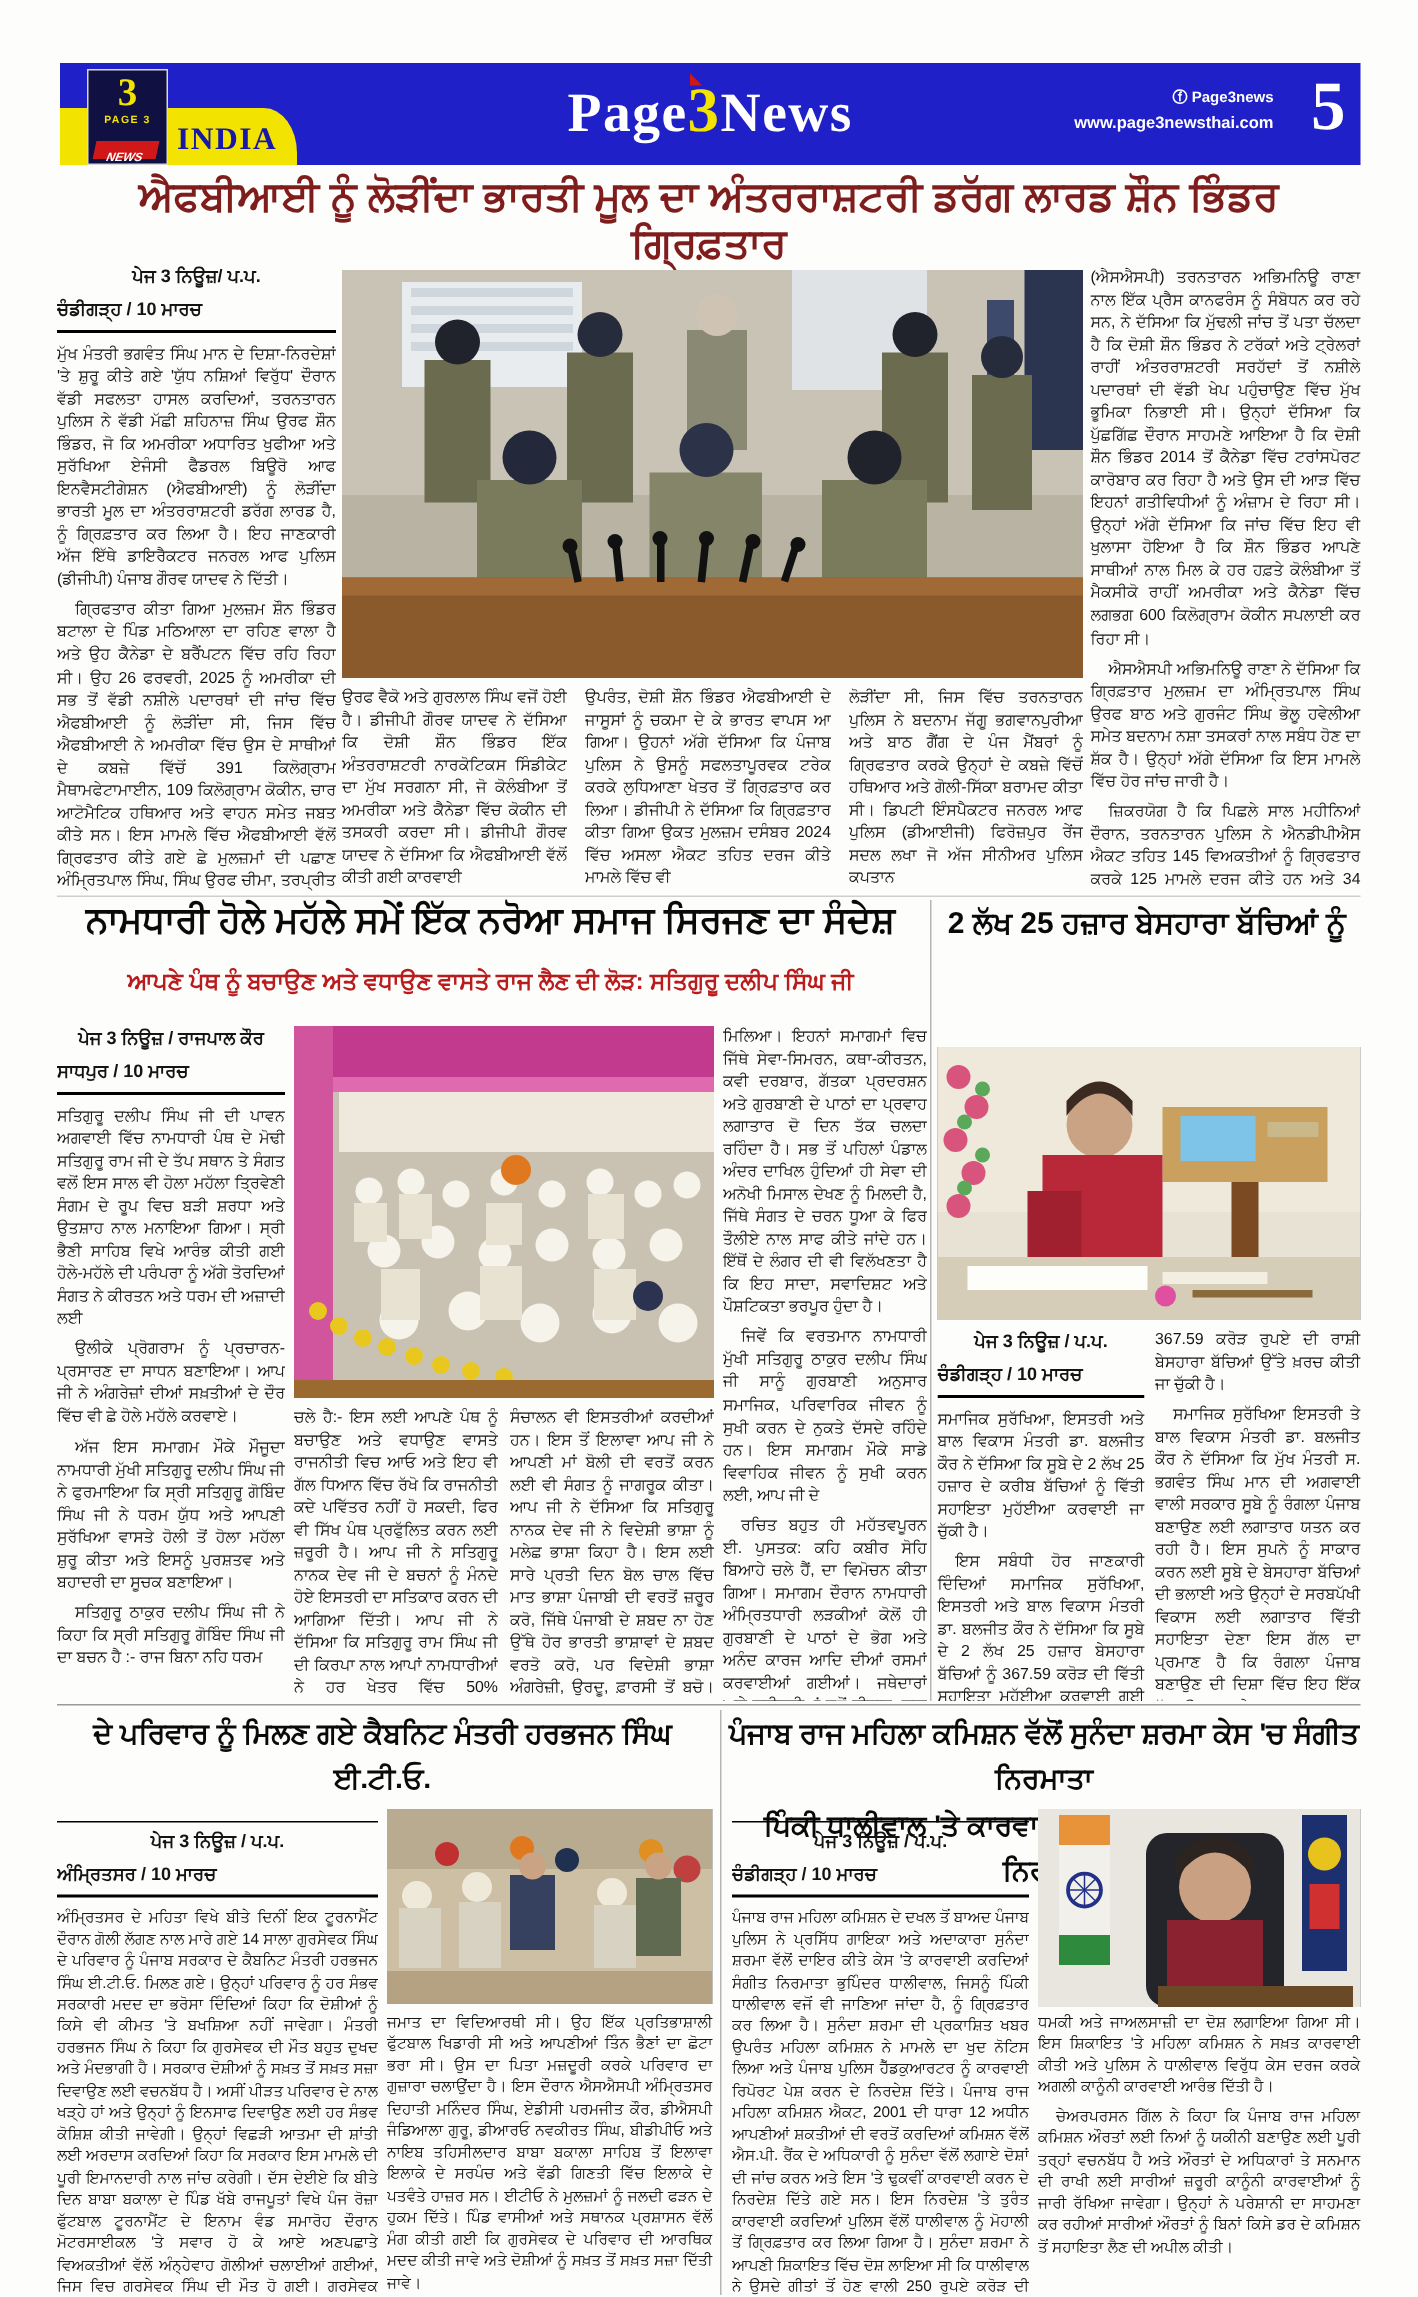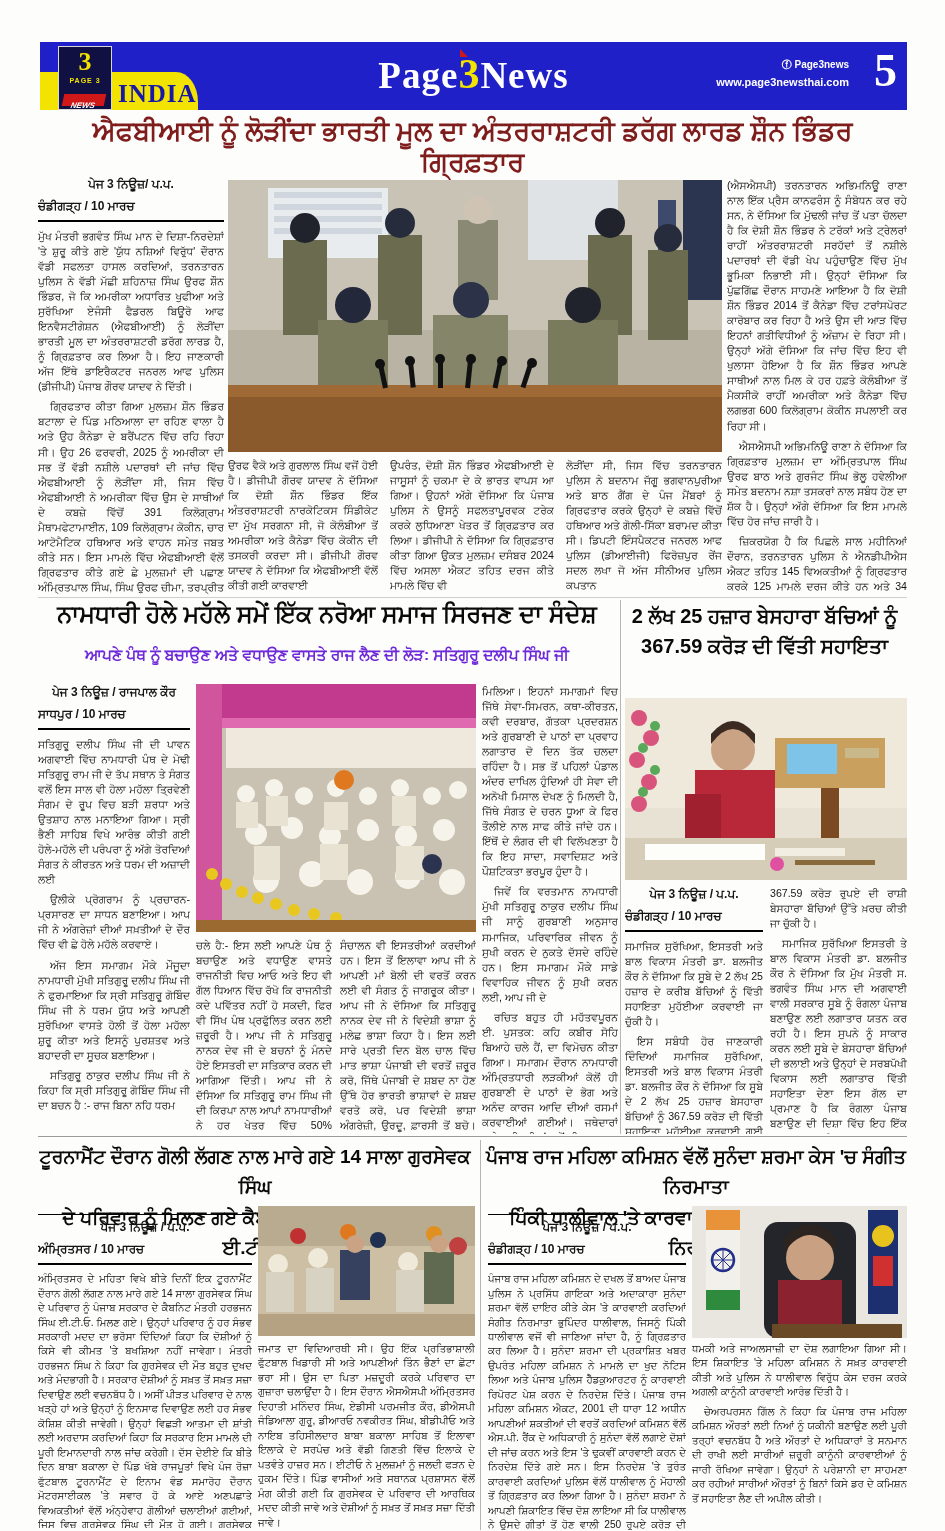--- a/index.html
+++ b/index.html
@@ -3,38 +3,38 @@
 <meta charset="utf-8">
 <style>
   html,body{margin:0;padding:0;background:#ffffff;}
   #page{position:relative;width:945px;height:1531px;background:#fdfdfc;overflow:hidden;
         font-family:"Liberation Sans",sans-serif;color:#1a1a1a;}
   
   #masthead{position:absolute;left:40px;top:42px;width:867px;height:68px;background:#2020c8;}
   #datebar{position:absolute;left:40px;top:96px;width:867px;height:15px;background:#f2e400;}
   #datebar .date{position:absolute;right:14px;top:0;font-size:12px;font-weight:bold;color:#000;line-height:15px;}
   #india-tab{position:absolute;left:0px;top:30px;width:158px;height:38px;background:#f2e400;border-top-right-radius:22px 30px;}
-  #india-tab span{position:absolute;left:78px;top:8px;font-family:"Liberation Serif",serif;font-weight:bold;font-size:25px;color:#1717a8;letter-spacing:1px;text-align:center;}
+  #india-tab span{position:absolute;left:78px;top:8px;font-family:"Liberation Serif",serif;font-weight:bold;font-size:21px;color:#1717a8;letter-spacing:1px;text-align:center;}
   #logo-box{position:absolute;left:18px;top:4px;width:52px;height:62px;background:#101043;border:1px solid #d8d8d8;text-align:center;}
   #logo-box .big3{color:#f2e400;font-size:26px;font-weight:bold;font-family:"Liberation Serif",serif;line-height:30px;}
   #logo-box .page3{color:#f2e400;font-size:7px;font-weight:bold;letter-spacing:1px;}
   #logo-box .newsrib{position:absolute;left:4px;bottom:3px;width:42px;height:12px;background:#d01818;transform:skewX(-12deg);}
   #logo-box .newsrib span{color:#fff;font-style:italic;font-weight:bold;font-size:8px;line-height:12px;}
   #brand{position:absolute;left:0;right:0;top:8px;text-align:center;font-family:"Liberation Serif",serif;font-weight:bold;color:#fff;font-size:37px;letter-spacing:1px;}
   #brand .y3{color:#f2e400;font-size:42px;position:relative;}
   #brand .y3::before{content:"";position:absolute;left:2px;top:-2px;border-left:8px solid #d01818;border-top:8px solid transparent;}
   #hdr-right{position:absolute;right:58px;top:16px;text-align:right;color:#fff;}
   #hdr-right .fb{font-size:10px;font-weight:bold;}
   #hdr-right .web{font-size:11px;font-weight:bold;margin-top:4px;}
   #pageno{position:absolute;right:10px;top:2px;color:#fff;font-size:46px;font-weight:bold;font-family:"Liberation Serif",serif;}
   
   .headline{position:absolute;text-align:center;font-weight:bold;color:#7f1d1d;}
   #h1{left:38px;top:116px;width:869px;font-size:27px;line-height:1.15;}
   #h2{left:38px;top:601px;width:578px;font-size:24px;line-height:1.1;color:#0a0a0a;}
-  #h2sub{left:38px;top:646px;width:578px;font-size:15.5px;color:#6d28d9;}
+  #h2sub{left:38px;top:646px;width:578px;font-size:15.5px;color:#b91c1c;}
   #h3{left:622px;top:601px;width:285px;font-size:20px;line-height:1.5;color:#0a0a0a;}
   #h4{left:34px;top:1142px;width:442px;font-size:19px;line-height:1.6;color:#0a0a0a;}
   #h5{left:485px;top:1142px;width:422px;font-size:19px;line-height:1.6;color:#0a0a0a;}
   
   .col{position:absolute;overflow:hidden;text-align:justify;font-size:10.6px;line-height:1.42;color:#141414;}
   .col p{margin:0 0 5px 0;text-indent:12px;}
   .col p.nofirst{text-indent:0;}
   .byline{font-weight:bold;font-size:12px;text-align:center;text-indent:0 !important;}
   .byline2{font-weight:bold;font-size:12px;text-indent:0 !important;}
   .rule{border:none;border-top:2px solid #000;margin:4px 0 7px 0;}
@@ -222,21 +222,20 @@
   </div>
   <div class="col" style="left:482px;top:684px;width:136px;height:450px;">
     <p class="nofirst">ਮਿਲਿਆ। ਇਹਨਾਂ ਸਮਾਗਮਾਂ ਵਿਚ ਜਿੱਥੇ ਸੇਵਾ-ਸਿਮਰਨ, ਕਥਾ-ਕੀਰਤਨ, ਕਵੀ ਦਰਬਾਰ, ਗੱਤਕਾ ਪ੍ਰਦਰਸ਼ਨ ਅਤੇ ਗੁਰਬਾਣੀ ਦੇ ਪਾਠਾਂ ਦਾ ਪ੍ਰਵਾਹ ਲਗਾਤਾਰ ਦੋ ਦਿਨ ਤੱਕ ਚਲਦਾ ਰਹਿੰਦਾ ਹੈ। ਸਭ ਤੋਂ ਪਹਿਲਾਂ ਪੰਡਾਲ ਅੰਦਰ ਦਾਖਿਲ ਹੁੰਦਿਆਂ ਹੀ ਸੇਵਾ ਦੀ ਅਨੋਖੀ ਮਿਸਾਲ ਦੇਖਣ ਨੂੰ ਮਿਲਦੀ ਹੈ, ਜਿੱਥੇ ਸੰਗਤ ਦੇ ਚਰਨ ਧੂਆ ਕੇ ਫਿਰ ਤੌਲੀਏ ਨਾਲ ਸਾਫ ਕੀਤੇ ਜਾਂਦੇ ਹਨ। ਇੱਥੋਂ ਦੇ ਲੰਗਰ ਦੀ ਵੀ ਵਿਲੱਖਣਤਾ ਹੈ ਕਿ ਇਹ ਸਾਦਾ, ਸਵਾਦਿਸ਼ਟ ਅਤੇ ਪੌਸ਼ਟਿਕਤਾ ਭਰਪੂਰ ਹੁੰਦਾ ਹੈ।</p>
     <p>ਜਿਵੇਂ ਕਿ ਵਰਤਮਾਨ ਨਾਮਧਾਰੀ ਮੁੱਖੀ ਸਤਿਗੁਰੂ ਠਾਕੁਰ ਦਲੀਪ ਸਿੰਘ ਜੀ ਸਾਨੂੰ ਗੁਰਬਾਣੀ ਅਨੁਸਾਰ ਸਮਾਜਿਕ, ਪਰਿਵਾਰਿਕ ਜੀਵਨ ਨੂੰ ਸੁਖੀ ਕਰਨ ਦੇ ਨੁਕਤੇ ਦੱਸਦੇ ਰਹਿੰਦੇ ਹਨ। ਇਸ ਸਮਾਗਮ ਮੌਕੇ ਸਾਡੇ ਵਿਵਾਹਿਕ ਜੀਵਨ ਨੂੰ ਸੁਖੀ ਕਰਨ ਲਈ, ਆਪ ਜੀ ਦੇ</p>
     <p>ਰਚਿਤ ਬਹੁਤ ਹੀ ਮਹੱਤਵਪੂਰਨ ਈ. ਪੁਸਤਕ: ਕਹਿ ਕਬੀਰ ਸੋਹਿ ਬਿਆਹੇ ਚਲੇ ਹੈਂ, ਦਾ ਵਿਮੋਚਨ ਕੀਤਾ ਗਿਆ। ਸਮਾਗਮ ਦੌਰਾਨ ਨਾਮਧਾਰੀ ਅੰਮ੍ਰਿਤਧਾਰੀ ਲੜਕੀਆਂ ਕੋਲੋਂ ਹੀ ਗੁਰਬਾਣੀ ਦੇ ਪਾਠਾਂ ਦੇ ਭੋਗ ਅਤੇ ਅਨੰਦ ਕਾਰਜ ਆਦਿ ਦੀਆਂ ਰਸਮਾਂ ਕਰਵਾਈਆਂ ਗਈਆਂ। ਜਥੇਦਾਰਾਂ ਅਤੇ ਕਵੀਸ਼ਰੀਆਂ ਵਲੋਂ ਦੀਵਾਨ, ਕਥਾ ਕੀਰਤਨ ਦਾ ਪ੍ਰਵਾਹ ਚੱਲਿਆ ਅਤੇ ਨਾਮ ਸਿਮਰਨ ਹੋਇਆ।</p>
 
   </div>
 
   <div class="headline" id="h3">
     <div>2 ਲੱਖ 25 ਹਜ਼ਾਰ ਬੇਸਹਾਰਾ ਬੱਚਿਆਂ ਨੂੰ</div>
-    <div>367.59 ਕਰੋੜ ਦੀ ਵਿੱਤੀ ਸਹਾਇਤਾ</div>
   </div>
 
   <div class="photo" style="left:625px;top:698px;width:282px;height:182px;">
     <svg width="282" height="182" xmlns="http://www.w3.org/2000/svg">
       <rect width="282" height="182" fill="#e8e2d4"></rect>
       <rect x="0" y="0" width="282" height="110" fill="#efe9dc"></rect>
       <g fill="#d8547c">
           <circle cx="14" cy="20" r="8"></circle>
           <circle cx="26" cy="40" r="8"></circle>
           <circle cx="12" cy="62" r="8"></circle>
@@ -276,21 +275,20 @@
   <div class="col" style="left:770px;top:886px;width:137px;height:248px;">
     <p class="nofirst">367.59 ਕਰੋੜ ਰੁਪਏ ਦੀ ਰਾਸ਼ੀ ਬੇਸਹਾਰਾ ਬੱਚਿਆਂ ਉੱਤੇ ਖ਼ਰਚ ਕੀਤੀ ਜਾ ਚੁੱਕੀ ਹੈ।</p>
     <p>ਸਮਾਜਿਕ ਸੁਰੱਖਿਆ ਇਸਤਰੀ ਤੇ ਬਾਲ ਵਿਕਾਸ ਮੰਤਰੀ ਡਾ. ਬਲਜੀਤ ਕੌਰ ਨੇ ਦੱਸਿਆ ਕਿ ਮੁੱਖ ਮੰਤਰੀ ਸ. ਭਗਵੰਤ ਸਿੰਘ ਮਾਨ ਦੀ ਅਗਵਾਈ ਵਾਲੀ ਸਰਕਾਰ ਸੂਬੇ ਨੂੰ ਰੰਗਲਾ ਪੰਜਾਬ ਬਣਾਉਣ ਲਈ ਲਗਾਤਾਰ ਯਤਨ ਕਰ ਰਹੀ ਹੈ। ਇਸ ਸੁਪਨੇ ਨੂੰ ਸਾਕਾਰ ਕਰਨ ਲਈ ਸੂਬੇ ਦੇ ਬੇਸਹਾਰਾ ਬੱਚਿਆਂ ਦੀ ਭਲਾਈ ਅਤੇ ਉਨ੍ਹਾਂ ਦੇ ਸਰਬਪੱਖੀ ਵਿਕਾਸ ਲਈ ਲਗਾਤਾਰ ਵਿੱਤੀ ਸਹਾਇਤਾ ਦੇਣਾ ਇਸ ਗੱਲ ਦਾ ਪ੍ਰਮਾਣ ਹੈ ਕਿ ਰੰਗਲਾ ਪੰਜਾਬ ਬਣਾਉਣ ਦੀ ਦਿਸ਼ਾ ਵਿੱਚ ਇਹ ਇੱਕ ਵੱਡਾ ਉਪਰਾਲਾ ਹੈ।</p>
 
   </div>
 
   <div class="hdiv" style="left:38px;top:1136px;width:869px;background:#9a9a9a;"></div>
   <div class="vdiv" style="left:480px;top:1140px;height:390px;"></div>
 
   <div class="headline" id="h4">
-    <div>ਟੂਰਨਾਮੈਂਟ ਦੌਰਾਨ ਗੋਲੀ ਲੱਗਣ ਨਾਲ ਮਾਰੇ ਗਏ 14 ਸਾਲਾ ਗੁਰਸੇਵਕ ਸਿੰਘ</div>
     <div>ਦੇ ਪਰਿਵਾਰ ਨੂੰ ਮਿਲਣ ਗਏ ਕੈਬਨਿਟ ਮੰਤਰੀ ਹਰਭਜਨ ਸਿੰਘ ਈ.ਟੀ.ਓ.</div>
   </div>
 
   <div class="col" style="left:38px;top:1212px;width:214px;height:316px;font-size:10.2px;">
     <hr class="rule-thin">
     <p class="byline nofirst">ਪੇਜ 3 ਨਿਊਜ਼ / ਪ.ਪ.</p>
     <p class="byline2 nofirst">ਅੰਮ੍ਰਿਤਸਰ /  10 ਮਾਰਚ</p>
     <hr class="rule">
     <p class="nofirst">ਅੰਮ੍ਰਿਤਸਰ ਦੇ ਮਹਿਤਾ ਵਿਖੇ ਬੀਤੇ ਦਿਨੀਂ ਇਕ ਟੂਰਨਾਮੈਂਟ ਦੌਰਾਨ ਗੋਲੀ ਲੱਗਣ ਨਾਲ ਮਾਰੇ ਗਏ 14 ਸਾਲਾ ਗੁਰਸੇਵਕ ਸਿੰਘ ਦੇ ਪਰਿਵਾਰ ਨੂੰ ਪੰਜਾਬ ਸਰਕਾਰ ਦੇ ਕੈਬਨਿਟ ਮੰਤਰੀ ਹਰਭਜਨ ਸਿੰਘ ਈ.ਟੀ.ਓ. ਮਿਲਣ ਗਏ। ਉਨ੍ਹਾਂ ਪਰਿਵਾਰ ਨੂੰ ਹਰ ਸੰਭਵ ਸਰਕਾਰੀ ਮਦਦ ਦਾ ਭਰੋਸਾ ਦਿੰਦਿਆਂ ਕਿਹਾ ਕਿ ਦੋਸ਼ੀਆਂ ਨੂੰ ਕਿਸੇ ਵੀ ਕੀਮਤ 'ਤੇ ਬਖਸ਼ਿਆ ਨਹੀਂ ਜਾਵੇਗਾ। ਮੰਤਰੀ ਹਰਭਜਨ ਸਿੰਘ ਨੇ ਕਿਹਾ ਕਿ ਗੁਰਸੇਵਕ ਦੀ ਮੌਤ ਬਹੁਤ ਦੁਖਦ ਅਤੇ ਮੰਦਭਾਗੀ ਹੈ। ਸਰਕਾਰ ਦੋਸ਼ੀਆਂ ਨੂੰ ਸਖ਼ਤ ਤੋਂ ਸਖ਼ਤ ਸਜ਼ਾ ਦਿਵਾਉਣ ਲਈ ਵਚਨਬੱਧ ਹੈ। ਅਸੀਂ ਪੀੜਤ ਪਰਿਵਾਰ ਦੇ ਨਾਲ ਖੜ੍ਹੇ ਹਾਂ ਅਤੇ ਉਨ੍ਹਾਂ ਨੂੰ ਇਨਸਾਫ ਦਿਵਾਉਣ ਲਈ ਹਰ ਸੰਭਵ ਕੋਸ਼ਿਸ਼ ਕੀਤੀ ਜਾਵੇਗੀ। ਉਨ੍ਹਾਂ ਵਿਛੜੀ ਆਤਮਾ ਦੀ ਸ਼ਾਂਤੀ ਲਈ ਅਰਦਾਸ ਕਰਦਿਆਂ ਕਿਹਾ ਕਿ ਸਰਕਾਰ ਇਸ ਮਾਮਲੇ ਦੀ ਪੂਰੀ ਇਮਾਨਦਾਰੀ ਨਾਲ ਜਾਂਚ ਕਰੇਗੀ। ਦੱਸ ਦੇਈਏ ਕਿ ਬੀਤੇ ਦਿਨ ਬਾਬਾ ਬਕਾਲਾ ਦੇ ਪਿੰਡ ਖੱਬੇ ਰਾਜਪੂਤਾਂ ਵਿਖੇ ਪੰਜ ਰੋਜ਼ਾ ਫੁੱਟਬਾਲ ਟੂਰਨਾਮੈਂਟ ਦੇ ਇਨਾਮ ਵੰਡ ਸਮਾਰੋਹ ਦੌਰਾਨ ਮੋਟਰਸਾਈਕਲ 'ਤੇ ਸਵਾਰ ਹੋ ਕੇ ਆਏ ਅਣਪਛਾਤੇ ਵਿਅਕਤੀਆਂ ਵੱਲੋਂ ਅੰਨ੍ਹੇਵਾਹ ਗੋਲੀਆਂ ਚਲਾਈਆਂ ਗਈਆਂ, ਜਿਸ ਵਿਚ ਗੁਰਸੇਵਕ ਸਿੰਘ ਦੀ ਮੌਤ ਹੋ ਗਈ। ਗੁਰਸੇਵਕ ਅੰਮ੍ਰਿਤਸਰ ਜ਼ਿਲ੍ਹੇ ਦੇ ਪਿੰਡ ਨੰਗਲੀ ਦਾ ਰਹਿਣ ਵਾਲਾ ਸੀ ਅਤੇ ਸਰਕਾਰੀ ਮਿਡਲ ਸਕੂਲ ਨੰਗਲੀ ਕਲਾ ਦਾ ਸੱਤਵੀਂ</p>
   </div>

